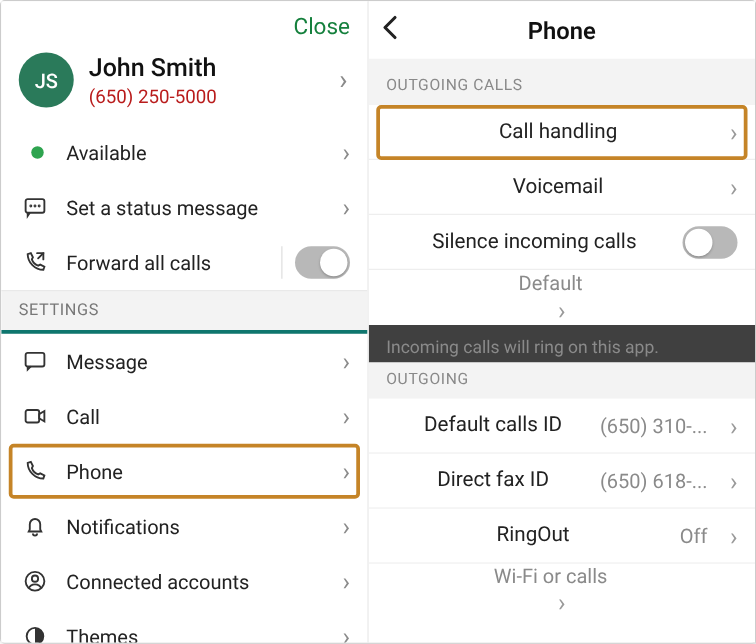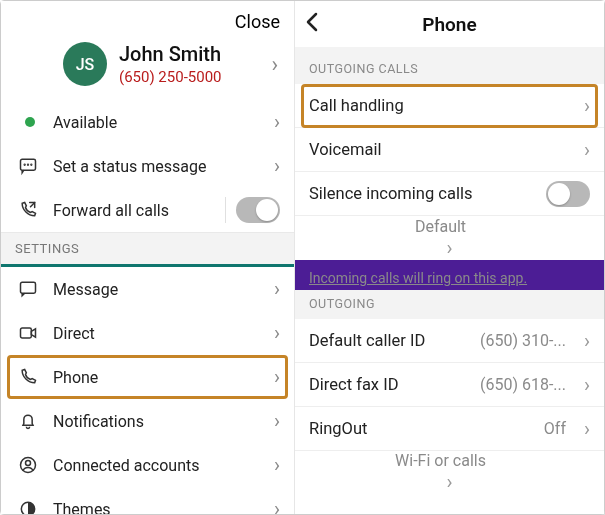--- a/index.html
+++ b/index.html
@@ -27,27 +27,26 @@
   }
   .pane.left { width: 294px; border-right: 1px solid #e6e6e6; }
   .pane.right { flex: 1; }
 
   
   .topbar {
     display: flex;
     justify-content: flex-end;
     padding: 10px 14px 0 14px;
     font-size: 18px;
-    color: #000000;
+    color: #15803d;
   }
   .profile-row {
     display: flex;
     align-items: center;
     padding: 10px 14px 14px 14px;
-    margin-left: 48px;
   }
   .avatar {
     width: 44px; height: 44px;
     border-radius: 50%;
     background: #2a7a5a;
     color: #fff;
     display: flex;
     align-items: center;
     justify-content: center;
     font-size: 16px;
@@ -151,29 +150,28 @@
     display: flex;
     align-items: center;
     padding: 0 14px;
     height: 44px;
     font-size: 16.5px;
     color: #222;
     border-bottom: 1px solid #eee;
     background: #fff;
   }
   .rrow:last-child { border-bottom: none; flex-direction: column; }
-  .rrow .rlabel { flex: 1; white-space: nowrap; overflow: hidden; text-overflow: ellipsis;}
+  .rrow .rlabel { flex: 1; white-space: nowrap; overflow: hidden; text-overflow: ellipsis; text-align: center;}
   .rrow .rvalue { color: #8a8a8a; font-size: 16px; margin-right: 18px; white-space: nowrap;}
   .rrow .rchev { color: #9a9a9a; font-size: 20px; }
   .hint {
-    background: #4c1d95;
+    background: #404040;
     color: #8a8a8a;
     font-size: 14px;
     padding: 10px 14px 4px 14px;
-    text-decoration: underline;
   }
   .highlight-box-right {
     position: absolute;
     left: 6px; right: 6px;
     height: 44px;
     border: 3px solid #c58427;
     border-radius: 4px;
     pointer-events: none;
   }
 
@@ -247,21 +245,21 @@
         <span class="rright">›</span>
       </div>
 
       <div class="row">
         <div class="ricon">
           <svg width="20" height="20" viewBox="0 0 24 24" fill="none" stroke="#333" stroke-width="1.8">
               <rect x="3" y="6" width="13" height="12" rx="2"></rect>
               <path d="M16 10l5-3v10l-5-3z"></path>
             </svg>
         </div>
-        <div class="rlabel">Direct</div>
+        <div class="rlabel">Call</div>
         <span class="rright">›</span>
       </div>
 
       <div class="row">
         <div class="ricon">
           <svg width="20" height="20" viewBox="0 0 24 24" fill="none" stroke="#333" stroke-width="1.8">
               <path d="M5 4c0 8 7 15 15 15l1-3-4-2-2 1c-3-1-5-3-6-6l1-2-2-4z"></path>
             </svg>
         </div>
         <div class="rlabel">Phone</div>
@@ -338,21 +336,21 @@
         <div class="rlabel">Ringtone</div>
         <div class="rvalue">Default</div>
         <span class="rchev">›</span>
       </div>
     </div>
 
     <div class="hint">Incoming calls will ring on this app.</div>
     <div class="rsec-head" style="padding-top:6px">OUTGOING</div>
 
     <div class="rrow">
-      <div class="rlabel">Default caller ID</div>
+      <div class="rlabel">Default calls ID</div>
       <div class="rvalue">(650) 310-...</div>
       <span class="rchev">›</span>
     </div>
 
     <div class="rrow">
       <div class="rlabel">Direct fax ID</div>
       <div class="rvalue">(650) 618-...</div>
       <span class="rchev">›</span>
     </div>
 

